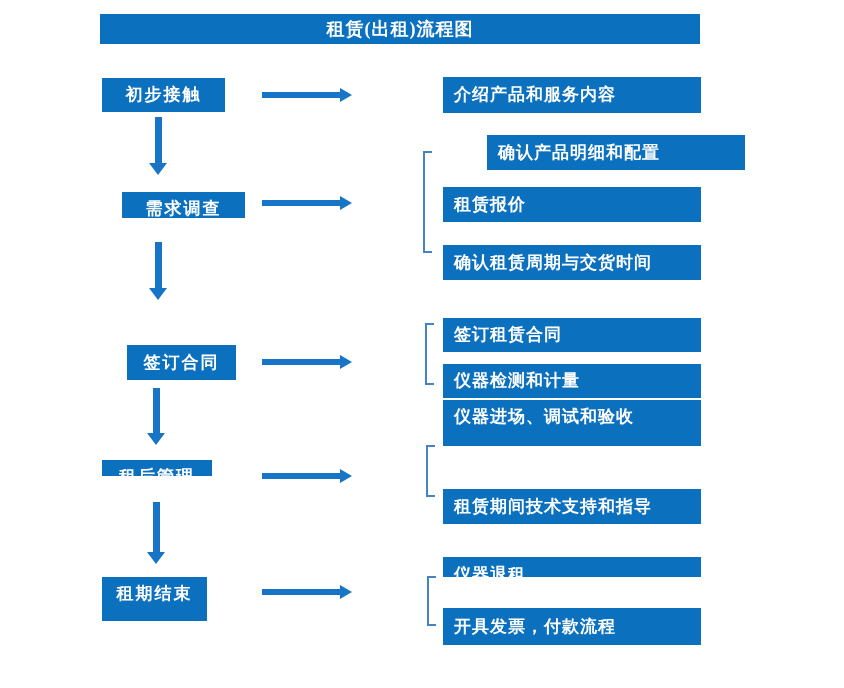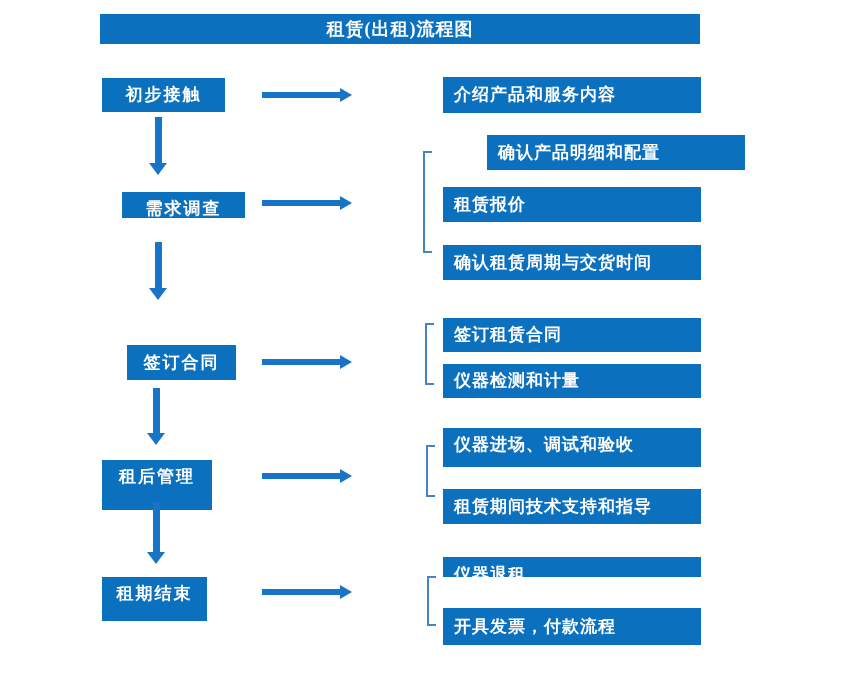--- a/index.html
+++ b/index.html
@@ -68,21 +68,21 @@
 </head>
 <body>
 
 <div class="stage">
 
   <div class="title-bar">租赁(出租)流程图</div>
 
   <div class="step-box" style="left:102px;top:78px;width:123px;height:34px;line-height:34px;">初步接触</div>
   <div class="step-box" style="left:102px;top:192px;width:123px;height:26px;line-height:34px;margin-left:20px;">需求调查</div>
   <div class="step-box" style="left:103px;top:345px;width:109px;height:35px;line-height:35px;margin-left:24px;">签订合同</div>
-  <div class="step-box" style="left:102px;top:460px;width:110px;height:50px;line-height:34px;">租后管理</div>
+  <div class="step-box" style="left:102px;top:460px;width:110px;height:16px;line-height:34px;">租后管理</div>
   <div class="step-box" style="left:102px;top:577px;width:105px;height:44px;line-height:34px;">租期结束</div>
 
   <div class="varrow" style="left:149px;top:117px;">
     <div class="v-shaft" style="height:46px;"></div>
     <div class="v-head"></div>
   </div>
   <div class="varrow" style="left:149px;top:242px;">
     <div class="v-shaft" style="height:46px;"></div>
     <div class="v-head"></div>
   </div>
@@ -123,19 +123,19 @@
 
   <div class="out-box" style="top:77px;height:36px;line-height:36px;">介绍产品和服务内容</div>
 
   <div class="out-box" style="top:135px;height:35px;line-height:35px;margin-left:44px;">确认产品明细和配置</div>
   <div class="out-box" style="top:187px;height:35px;line-height:35px;">租赁报价</div>
   <div class="out-box" style="top:245px;height:35px;line-height:35px;">确认租赁周期与交货时间</div>
 
   <div class="out-box" style="top:318px;height:34px;line-height:34px;">签订租赁合同</div>
   <div class="out-box" style="top:364px;height:34px;line-height:34px;">仪器检测和计量</div>
 
-  <div class="out-box" style="top:428px;height:39px;line-height:34px;">仪器进场、调试和验收</div>
+  <div class="out-box" style="top:400px;height:46px;line-height:34px;">仪器进场、调试和验收</div>
   <div class="out-box" style="top:489px;height:35px;line-height:35px;">租赁期间技术支持和指导</div>
 
   <div class="out-box" style="top:557px;height:20px;line-height:36px;">仪器退租</div>
   <div class="out-box" style="top:608px;height:37px;line-height:37px;">开具发票，付款流程</div>
 
 </div>
 
 </body></html>

